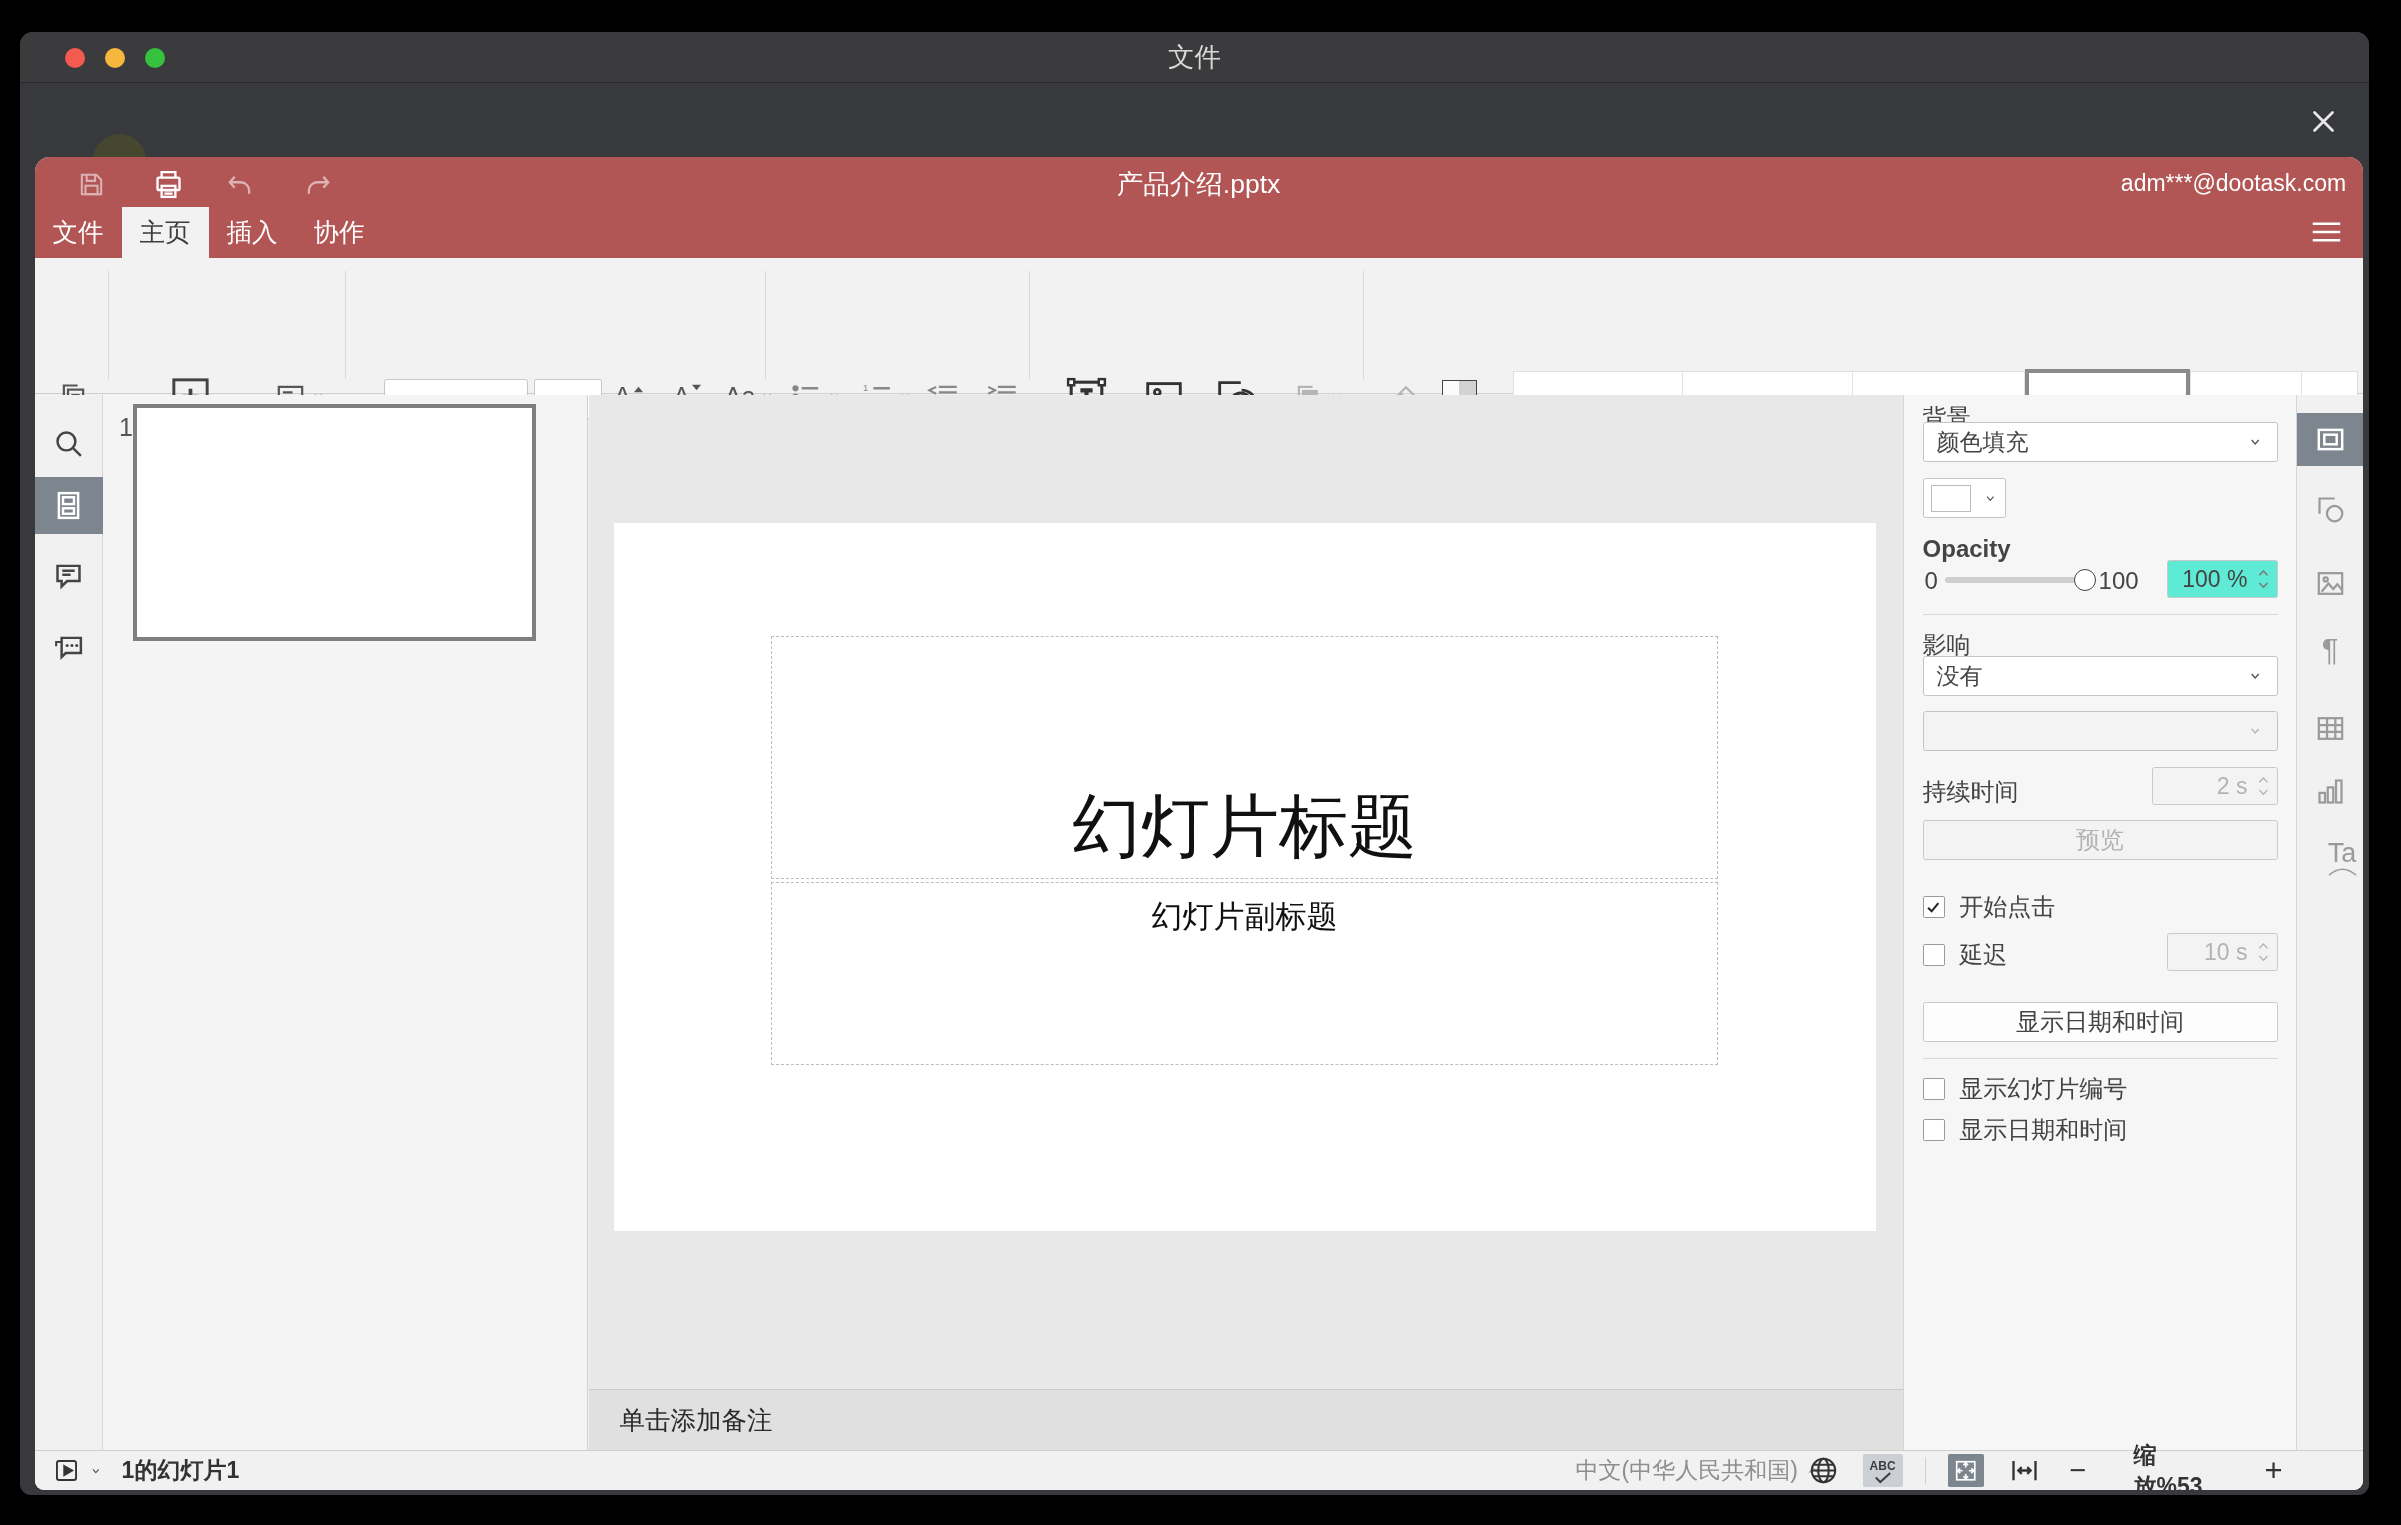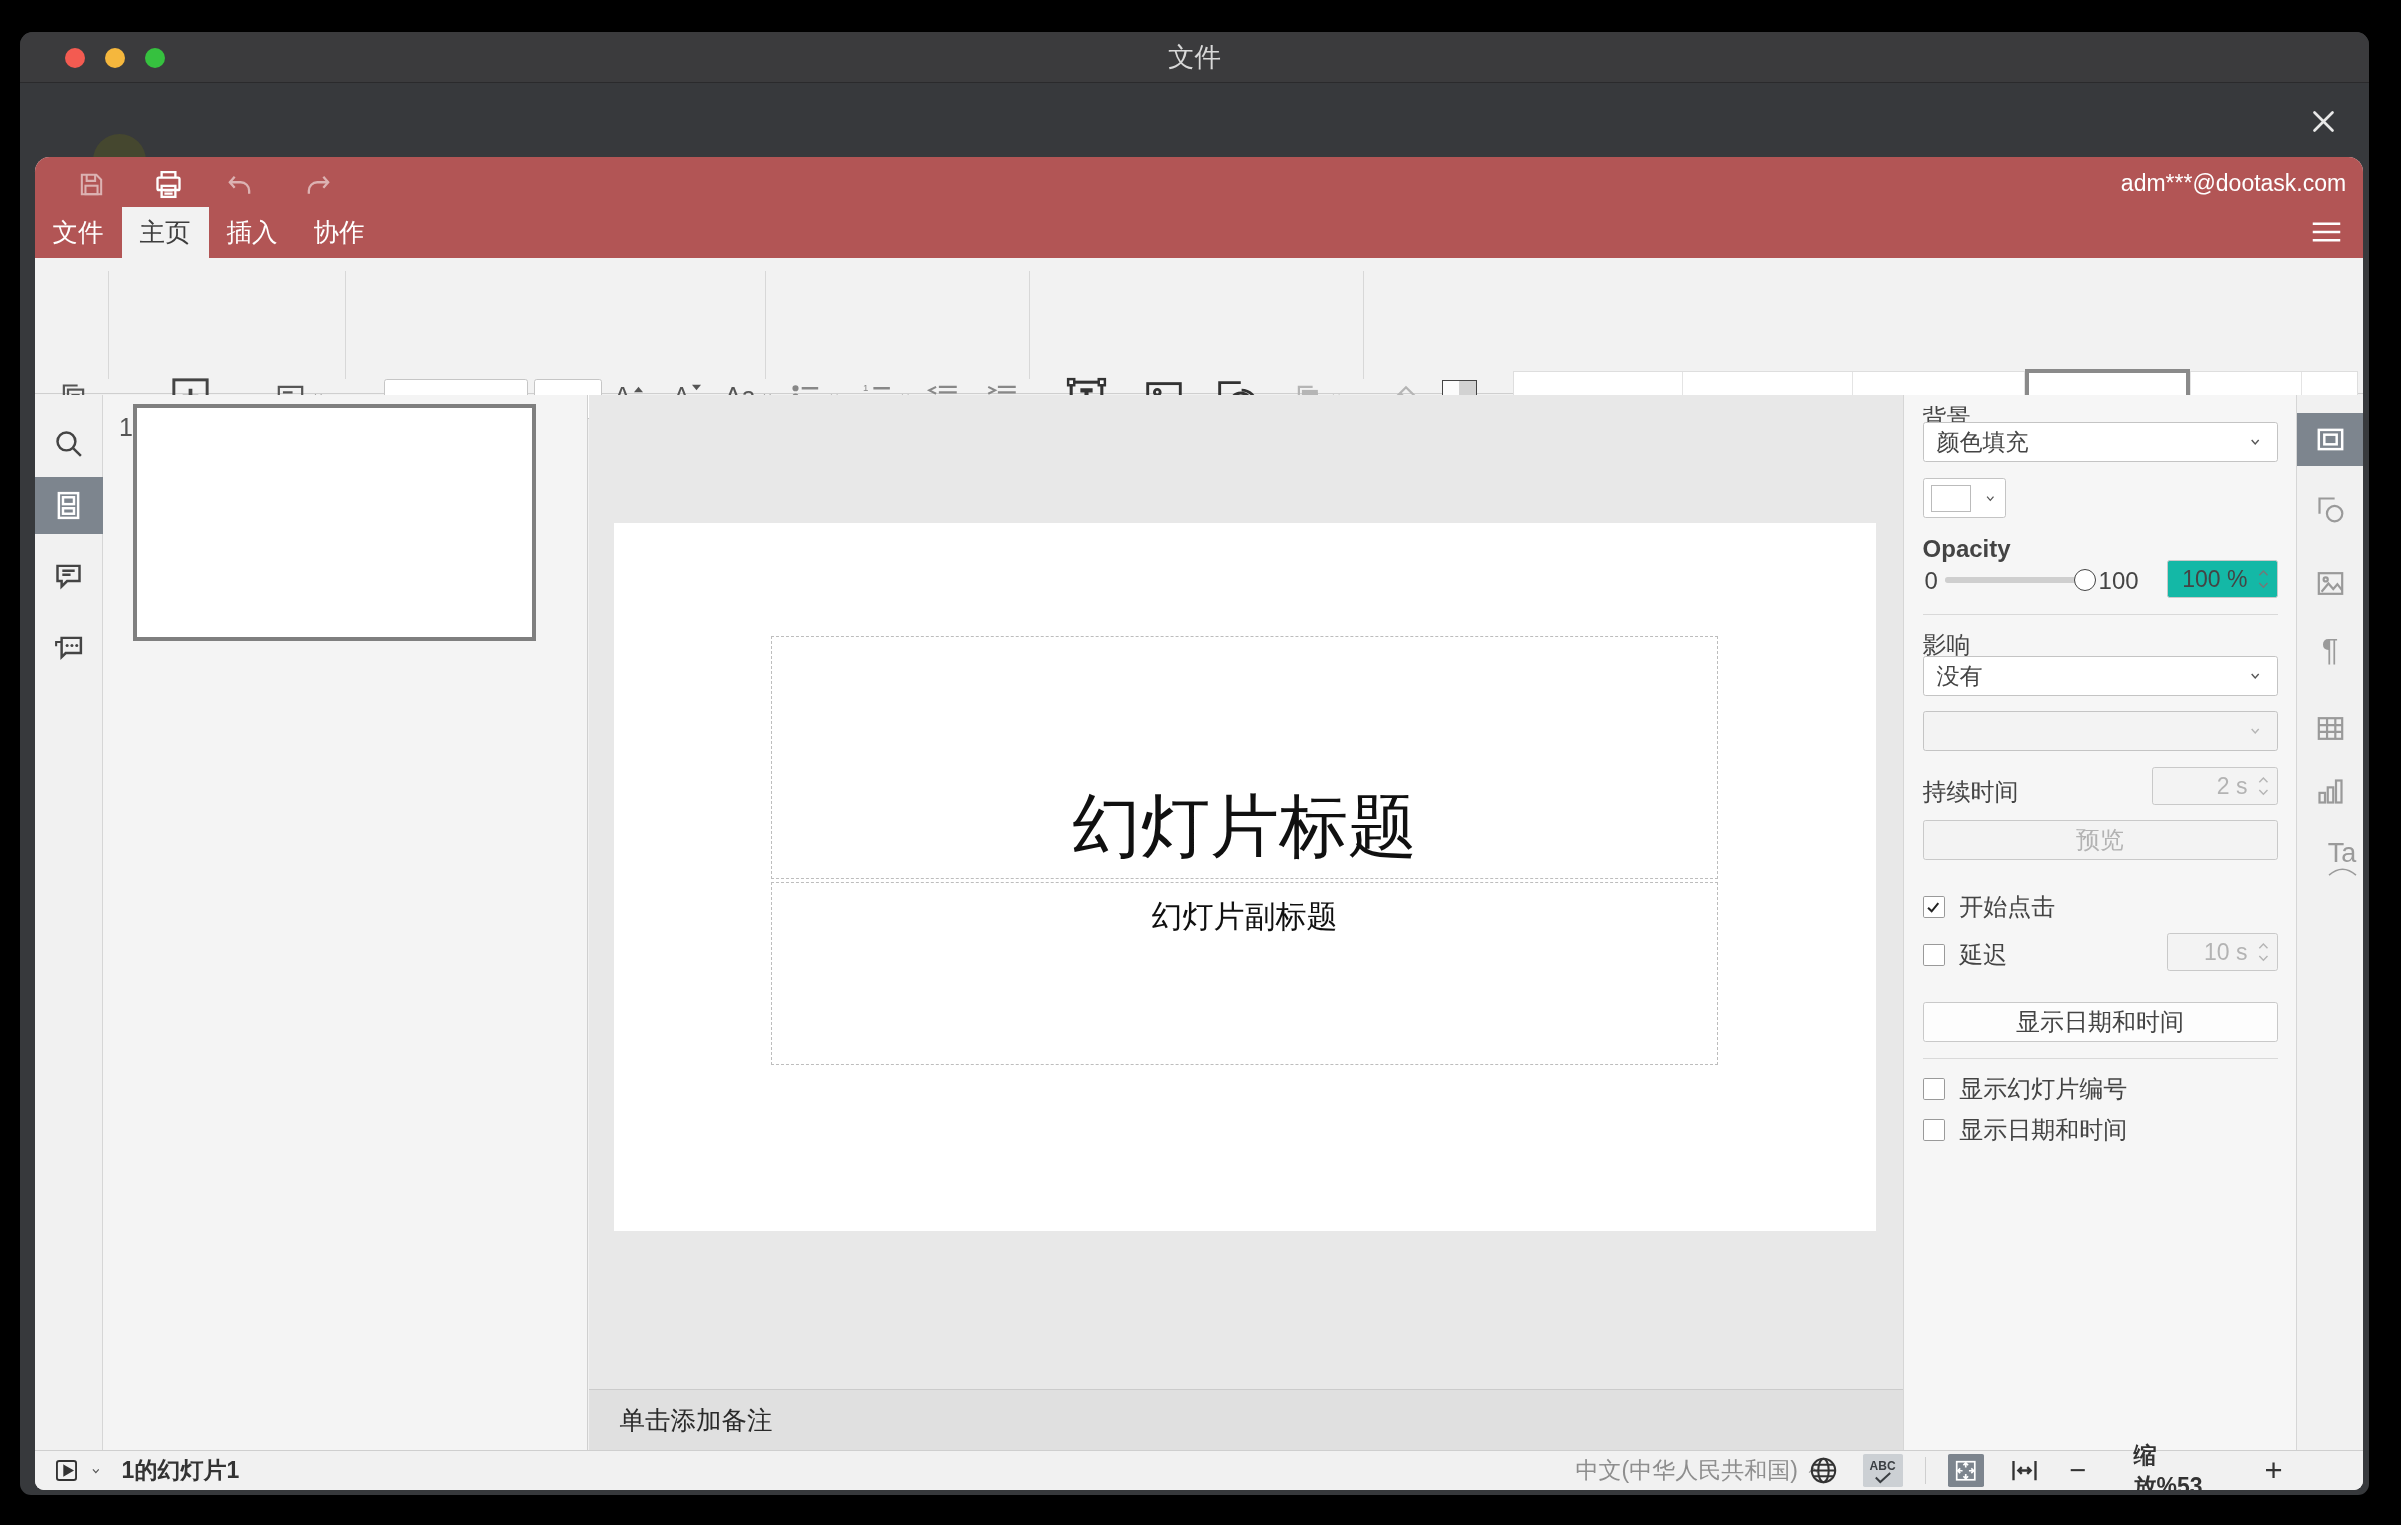--- a/index.html
+++ b/index.html
@@ -53,21 +53,21 @@
   .slide-title{font-size:69px;color:#101010;}
   .slide-sub{font-size:31px;color:#101010;}
   .notes{position:absolute;left:554px;top:1232px;width:1314px;height:61px;background:#e0e0e0;border-top:0.9px solid #cbcbcb;box-sizing:border-box;display:flex;align-items:center;}
   .notes span{margin-left:31px;font-size:25.5px;color:#2a2a2a;}
   
   .rpanel{position:absolute;left:1868px;top:238px;width:393px;bottom:40px;background:#f6f6f6;border-left:0.9px solid #d6d6d6;box-sizing:border-box;}
   .plabel{position:absolute;left:19px;font-size:24px;color:#444;}
   .plabel.b{font-weight:bold;}
   .select{position:absolute;left:19px;width:355px;height:40px;background:#fff;border:0.9px solid #c4c4c4;border-radius:2.7px;box-sizing:border-box;display:flex;align-items:center;font-size:23px;color:#444;padding:0 12.8px;justify-content:space-between;cursor:pointer;}
   .select.disabled{background:#f3f3f3;color:#aaa;cursor:default;}
-  .spin{position:absolute;height:38px;background:#14b8a6;border:0.9px solid #c9c9c9;border-radius:2.7px;box-sizing:border-box;display:flex;align-items:center;justify-content:flex-end;font-size:23px;color:#444;padding-right:7.3px;gap:9px;}
+  .spin{position:absolute;height:38px;background:#5eead4;border:0.9px solid #c9c9c9;border-radius:2.7px;box-sizing:border-box;display:flex;align-items:center;justify-content:flex-end;font-size:23px;color:#444;padding-right:7.3px;gap:9px;}
   .spin.disabled{background:#f3f3f3;color:#b3b3b3;}
   .spin .arrows{display:flex;flex-direction:column;gap:3.6px;}
   .pbtn{position:absolute;left:19px;width:355px;height:40px;border:0.9px solid #c9c9c9;border-radius:2.7px;background:#fdfdfd;font-size:24px;color:#444;cursor:pointer;font-family:inherit;}
   .pbtn.disabled{background:#f3f3f3;color:#b3b3b3;cursor:default;}
   .pdiv{position:absolute;left:19px;width:355px;height:0.9px;background:#d9d9d9;}
   .prow{position:absolute;left:19px;display:flex;align-items:center;gap:14.6px;cursor:pointer;}
   .cb{width:22px;height:22px;background:#fff;border:0.9px solid #9a9a9a;border-radius:1.8px;box-sizing:border-box;display:flex;align-items:center;justify-content:center;}
   .prow span{font-size:24px;color:#444;}
   .slider-track{position:absolute;height:5.5px;border-radius:2.7px;background:#cfcfcf;}
   .slider-thumb{position:absolute;width:22px;height:22px;border-radius:50%;background:#fff;border:1.8px solid #444;box-sizing:border-box;cursor:pointer;}
@@ -123,20 +123,21 @@
             <path d="M8 4L4 8.5 8 13"></path>
             <path d="M4 8.5h9a7 7 0 0 1 7 7V18"></path>
           </svg>
       </button>
       <button class="hbtn" style="left:269px;top:14.6px;opacity:.55;">
         <svg width="29" height="29" viewBox="0 0 24 24" fill="none" stroke="#ffffff" stroke-width="1.9">
             <path d="M16 4l4 4.5L16 13"></path>
             <path d="M20 8.5h-9a7 7 0 0 0-7 7V18"></path>
           </svg>
       </button>
+      <div class="doc-title">产品介绍.pptx</div>
       <div class="account">adm***@dootask.com</div>
 
       <div class="tabs">
         <div class="tab">文件</div>
         <div class="tab active">主页</div>
         <div class="tab">插入</div>
         <div class="tab">协作</div>
       </div>
       <button class="hbtn hamburger">
         <svg width="33" height="24" viewBox="0 0 36 26">

